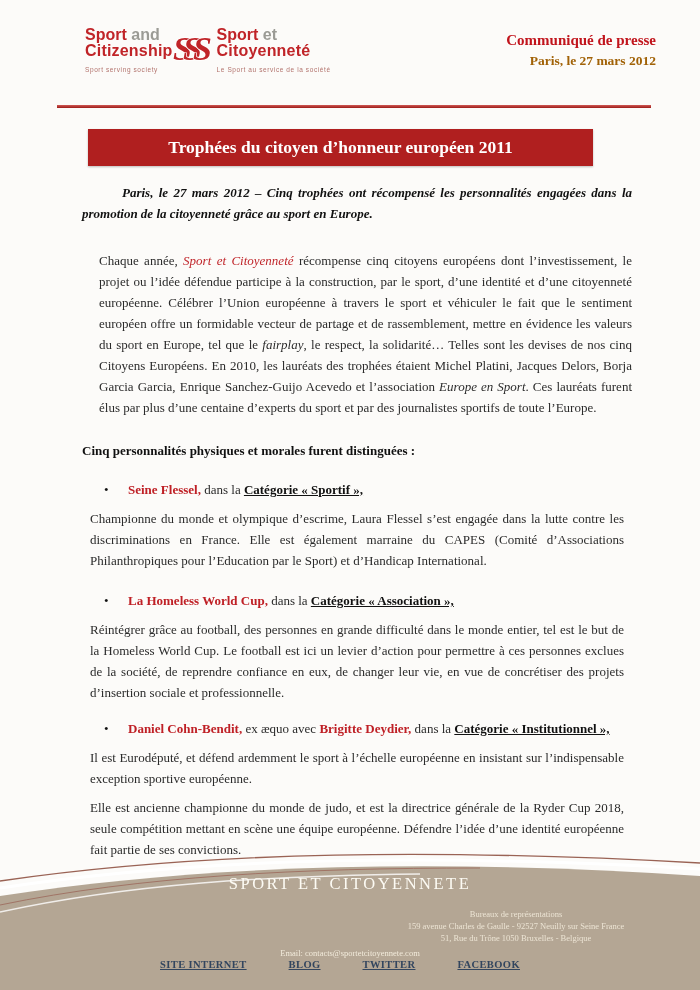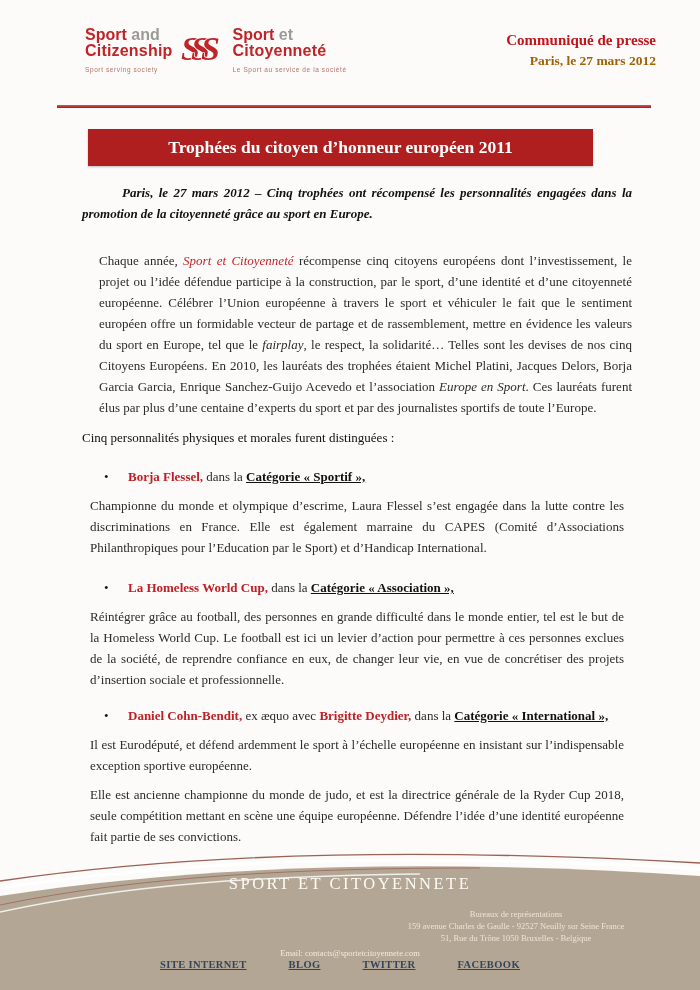--- a/index.html
+++ b/index.html
@@ -3,21 +3,21 @@
 <meta charset="utf-8">
 <style>
   html,body { margin:0; padding:0; background:#e8e8e8; }
   .page {
     position:relative; width:700px; height:990px; margin:0 auto;
     background:#fcfbf9; overflow:hidden;
     font-family:"Liberation Serif","DejaVu Serif",serif;
   }
 
   
-  .logos { position:absolute; top:27px; left:85px; display:flex; align-items:flex-start; gap:8px; }
+  .logos { position:absolute; top:27px; left:85px; display:flex; align-items:flex-start; }
   .logo-block { font-family:"Liberation Sans","DejaVu Sans",sans-serif; line-height:16px; }
   .logo-line1 { font-size:16px; font-weight:bold; }
   .logo-word-red { color:#c02428; }
   .logo-word-gray { color:#9b9b95; }
   .logo-line2 { font-size:16px; font-weight:bold; color:#c02428; letter-spacing:0.2px; }
   .logo-tagline { font-size:6.5px; color:#b2736d; margin-top:3px; letter-spacing:0.6px; }
   .logo-icon { margin-top:2px; }
 
   .press-meta { position:absolute; top:32px; right:44px; text-align:right; }
   .press-type { color:#c1141c; font-weight:bold; font-size:15px; }
@@ -31,21 +31,21 @@
     background:#b01f1f; box-shadow:0 1px 2px rgba(0,0,0,0.25);
     color:#ffffff; font-weight:bold; font-size:17.5px; text-align:center; line-height:37px; }
 
   
   .content { position:absolute; top:182px; left:82px; width:550px;
     font-size:13px; line-height:21px; color:#2b2b2b; text-align:justify; }
   .lead { font-weight:bold; color:#111; text-indent:40px;font-style:italic; }
   .p1 { margin-top:26px;margin-left:17px; }
   .red-i { color:#c0262b; font-style:italic; }
   .ital { font-style:italic; }
-  .sec-heading { font-weight:normal; color:#111; margin-top:9px; text-align:left; }
+  .sec-heading { font-weight:bold; color:#111; margin-top:22px; text-align:left; }
   .bullet-item { margin-top:18px; }
   .bullet-head { text-align:left; padding-left:22px; }
   .bullet-char { display:inline-block; width:24px; color:#111; }
   .name { color:#bf2026; font-weight:bold; }
   .cat { font-weight:bold; color:#111;text-decoration:underline; }
   .bullet-body { margin:8px; }
 
   
   .footer { position:absolute; left:0; top:848px; width:700px; height:142px; }
   .footer svg { position:absolute; left:0; top:0; }
@@ -100,31 +100,31 @@
 
   <div class="content">
 
     <p class="lead" style="margin:0;">Paris, le 27 mars 2012 – Cinq trophées ont récompensé les personnalités engagées dans la promotion de la citoyenneté grâce au sport en Europe.</p>
 
     <p class="p1" style="margin-bottom:0;"><span>Chaque année, </span><span class="red-i">Sport et Citoyenneté</span><span> récompense cinq citoyens européens dont l’investissement, le projet ou l’idée défendue participe à la construction, par le sport, d’une identité et d’une citoyenneté européenne. Célébrer l’Union européenne à travers le sport et véhiculer le fait que le sentiment européen offre un formidable vecteur de partage et de rassemblement, mettre en évidence les valeurs du sport en Europe, tel que le </span><span class="ital">fairplay</span><span>, le respect, la solidarité… Telles sont les devises de nos cinq Citoyens Européens. En 2010, les lauréats des trophées étaient Michel Platini, Jacques Delors, Borja Garcia Garcia, Enrique Sanchez-Guijo Acevedo et l’association </span><span class="ital">Europe en Sport</span><span>. Ces lauréats furent élus par plus d’une centaine d’experts du sport et par des journalistes sportifs de toute l’Europe.</span></p>
 
     <div class="sec-heading">Cinq personnalités physiques et morales furent distinguées :</div>
 
     <div class="bullet-item">
-      <div class="bullet-head"><span class="bullet-char">•</span><span class="name">Borja Flessel,</span><span> dans la </span><span class="cat">Catégorie « Sportif »,</span></div>
+      <div class="bullet-head"><span class="bullet-char">•</span><span class="name">Seine Flessel,</span><span> dans la </span><span class="cat">Catégorie « Sportif »,</span></div>
       <p class="bullet-body">Championne du monde et olympique d’escrime, Laura Flessel s’est engagée dans la lutte contre les discriminations en France. Elle est également marraine du CAPES (Comité d’Associations Philanthropiques pour l’Education par le Sport) et d’Handicap International.</p>
     </div>
 
     <div class="bullet-item" style="margin-top:19px;">
       <div class="bullet-head"><span class="bullet-char">•</span><span class="name">La Homeless World Cup,</span><span> dans la </span><span class="cat">Catégorie « Association »,</span></div>
       <p class="bullet-body">Réintégrer grâce au football, des personnes en grande difficulté dans le monde entier, tel est le but de la Homeless World Cup. Le football est ici un levier d’action pour permettre à ces personnes exclues de la société, de reprendre confiance en eux, de changer leur vie, en vue de concrétiser des projets d’insertion sociale et professionnelle.</p>
     </div>
 
     <div class="bullet-item" style="margin-top:15px;">
-      <div class="bullet-head"><span class="bullet-char">•</span><span class="name">Daniel Cohn-Bendit,</span><span> ex æquo avec </span><span class="name">Brigitte Deydier,</span><span> dans la </span><span class="cat">Catégorie « International »,</span></div>
+      <div class="bullet-head"><span class="bullet-char">•</span><span class="name">Daniel Cohn-Bendit,</span><span> ex æquo avec </span><span class="name">Brigitte Deydier,</span><span> dans la </span><span class="cat">Catégorie « Institutionnel »,</span></div>
       <p class="bullet-body">Il est Eurodéputé, et défend ardemment le sport à l’échelle européenne en insistant sur l’indispensable exception sportive européenne.</p>
       <p class="bullet-body">Elle est ancienne championne du monde de judo, et est la directrice générale de la Ryder Cup 2018, seule compétition mettant en scène une équipe européenne. Défendre l’idée d’une identité européenne fait partie de ses convictions.</p>
     </div>
   </div>
 
   <div class="footer">
     <svg width="700" height="142" viewBox="0 0 700 142">
       <path d="M0,48 C220,14 460,12 700,28 L700,142 L0,142 Z" fill="#b4a694"></path>
       <path d="M0,40 C210,8 440,6 700,21" stroke="#ffffff" stroke-width="3" fill="none"></path>
       <path d="M0,33 C215,2 445,1 700,15" stroke="#9a6355" stroke-width="1.3" fill="none"></path>

